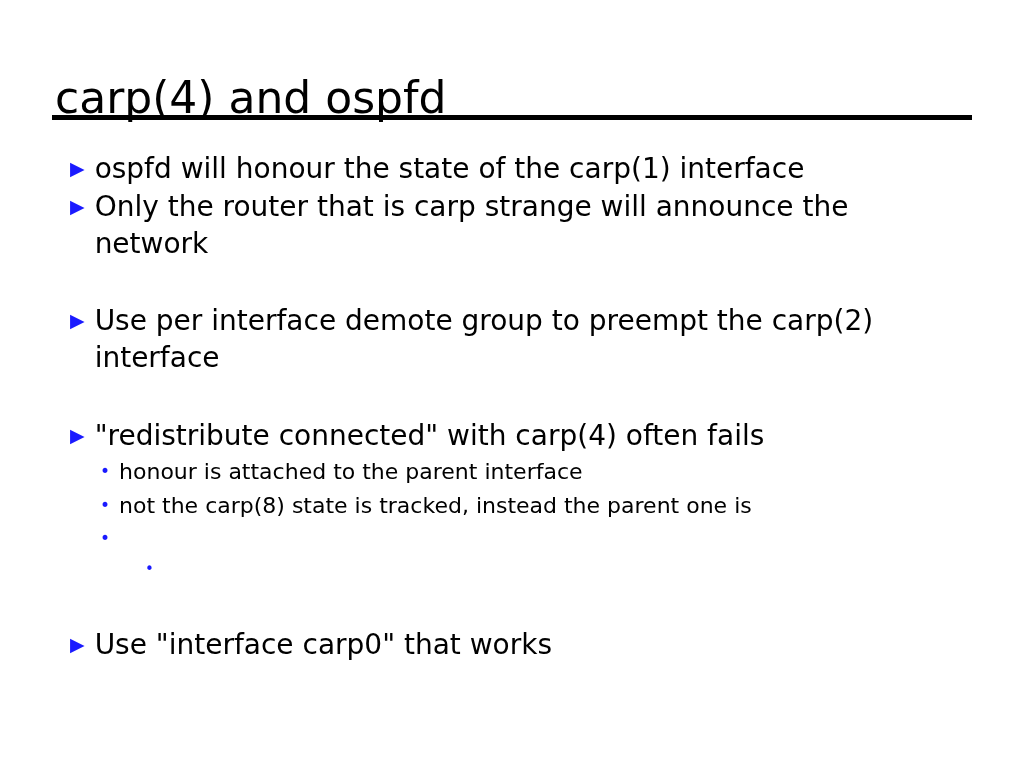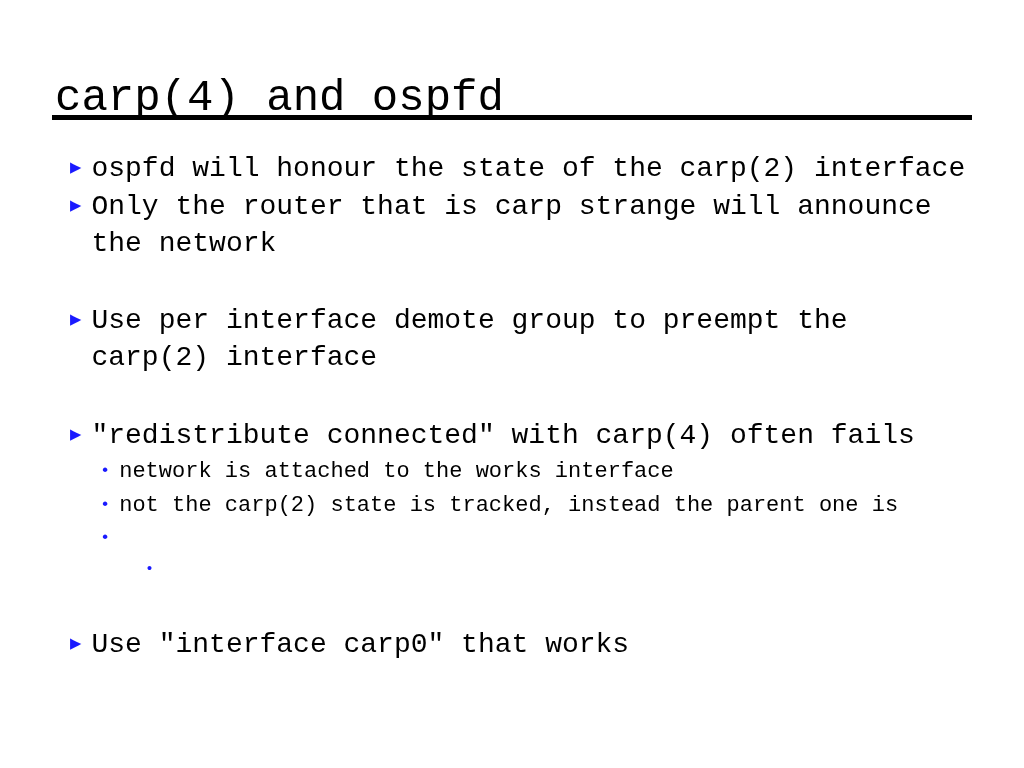--- a/index.html
+++ b/index.html
@@ -12,21 +12,20 @@
     height: 768px;
     font-family: "DejaVu Sans", sans-serif;
     color: #000000;
     overflow: hidden;
   }
   .slide {
     position: relative;
     width: 1024px;
     height: 768px;
     box-sizing: border-box;
-    font-family: Liberation Mono, monospace;
   }
   .slide-title {
     position: absolute;
     left: 55px;
     top: 45px;
     font-size: 44px;
     font-weight: normal;
     letter-spacing: 0px;
     line-height: 1.1;
     color: #000000;
@@ -103,21 +102,21 @@
 
 <div class="slide">
 
   <h1 class="slide-title">carp(4) and ospfd</h1>
   <div class="title-rule"></div>
 
   <div class="content">
 
     <div class="l1">
       <span class="bullet">▶</span>
-      <span class="txt">ospfd will honour the state of the carp(2) interface</span>
+      <span class="txt">ospfd will honour the state of the carp(1) interface</span>
     </div>
 
     <div class="l1">
       <span class="bullet">▶</span>
       <span class="txt">Only the router that is carp strange will announce the network</span>
     </div>
 
     <div class="gap-sm"></div>
 
     <div class="l1">
@@ -127,26 +126,26 @@
 
     <div class="gap-md"></div>
 
     <div class="l1">
       <span class="bullet">▶</span>
       <span class="txt">"redistribute connected" with carp(4) often fails</span>
     </div>
 
     <div class="l2">
       <span class="bullet">•</span>
-      <span class="txt">network is attached to the works interface</span>
+      <span class="txt">honour is attached to the parent interface</span>
     </div>
 
     <div class="l2">
       <span class="bullet">•</span>
-      <span class="txt">not the carp(2) state is tracked, instead the parent one is</span>
+      <span class="txt">not the carp(8) state is tracked, instead the parent one is</span>
     </div>
 
     <div class="l2">
       <span class="bullet">•</span>
     </div>
 
     <div class="l3">
       <span class="bullet">•</span>
     </div>
 

